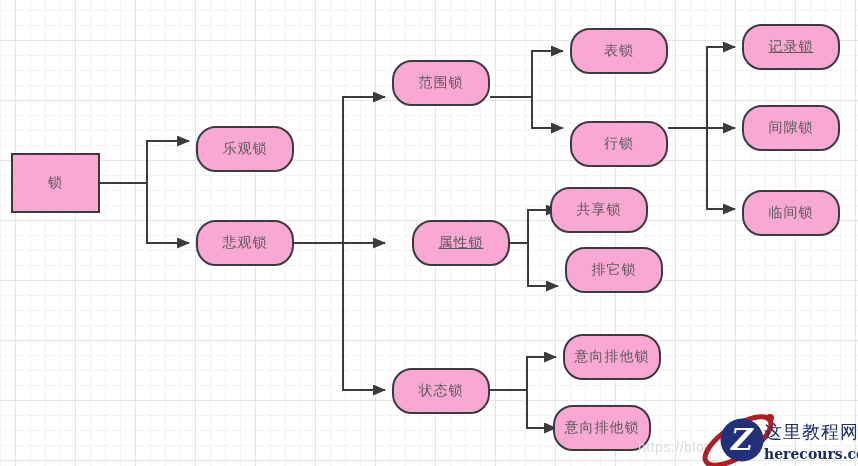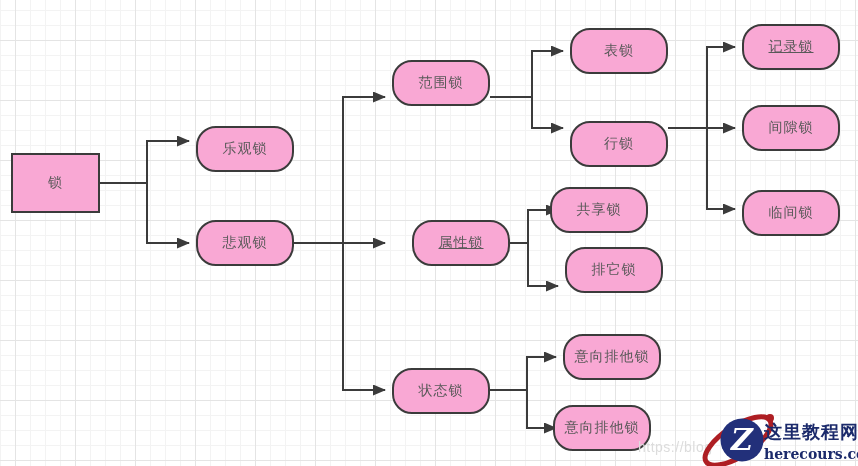--- a/index.html
+++ b/index.html
@@ -38,21 +38,21 @@
   #site-watermark {
     position: absolute; left: 698px; top: 408px;
     width: 160px; height: 58px; z-index: 4;
   }
   #logo-graphic { position: absolute; left: 0; top: 4px; }
   #logo-text {
     position: absolute; left: 66px; top: 12px; width: 94px;
     color: #1b2a6b; text-align: center;
   }
   #logo-site-name {
-    font-size: 18px; font-weight: bold; letter-spacing: 1px;
+    font-size: 18px; font-weight: normal; letter-spacing: 1px;
     white-space: nowrap;
   }
   #logo-domain {
     font-family: "DejaVu Serif", serif;
     font-size: 14px; font-weight: bold; white-space: nowrap;
     margin-top: 2px;
   }
 </style>
 </head>
 <body>

